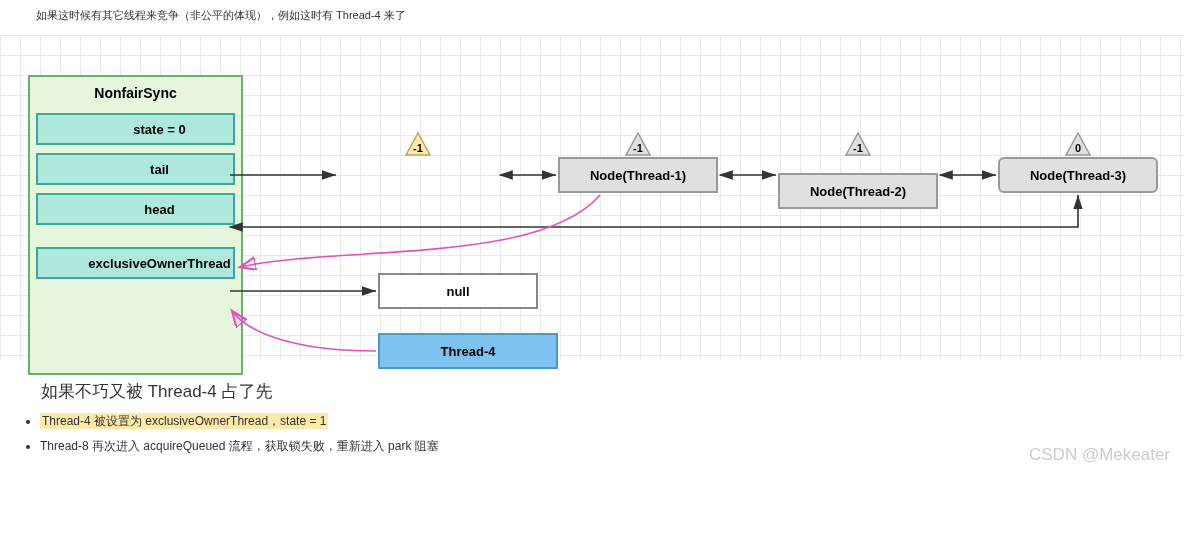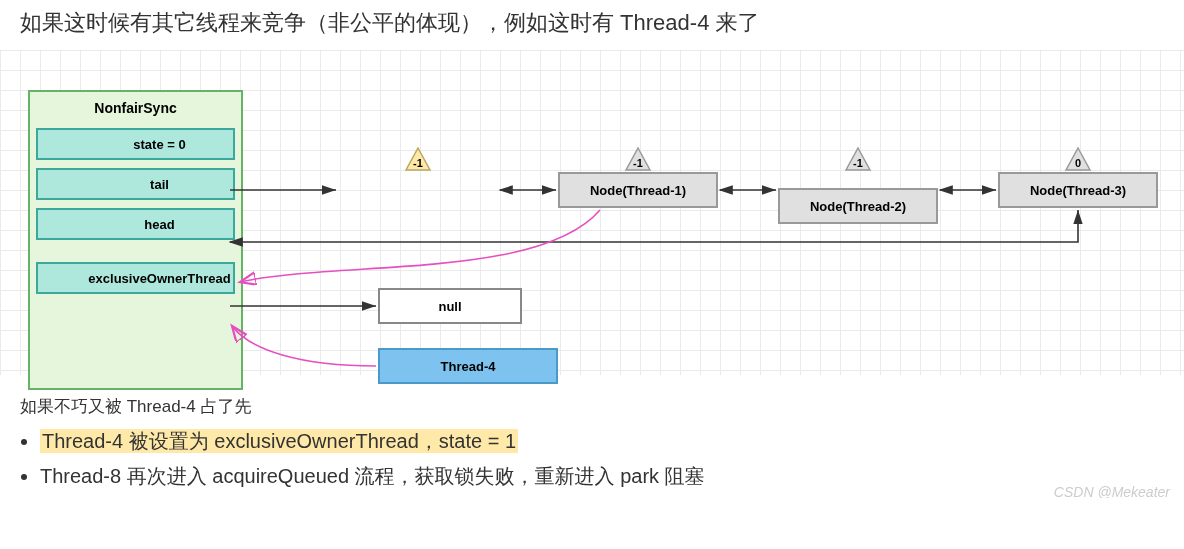--- a/index.html
+++ b/index.html
@@ -5,23 +5,23 @@
   * { box-sizing: border-box; }
   body {
     margin: 0;
     padding: 0;
     font-family: "Microsoft YaHei", Arial, sans-serif;
     background: #fff;
     width: 1184px;
     position: relative;
   }
   .intro-text {
-    font-size: 22px;
+    font-size: 11px;
     color: #333;
-    padding: 8px 20px 12px 20px;
+    padding: 8px 20px 12px 36px;
   }
   .diagram-area {
     position: relative;
     width: 1184px;
     height: 325px;
     background-image:
       linear-gradient(to right, #eaeaea 1px, transparent 1px),
       linear-gradient(to bottom, #eaeaea 1px, transparent 1px);
     background-size: 20px 20px;
     background-position: 0 0;
@@ -75,54 +75,54 @@
     justify-content: center;
     font-size: 11px;
     font-weight: bold;
   }
   .tri-label svg { position: absolute; }
   .tri-label span { position: relative; top: 4px; }
   .bottom-text {
     font-size: 17px;
     color: #333;
     padding: 20px 20px 2px 20px;
+    margin-left: 21px;
   }
   ul { margin: 8px 0 0 10px; padding-left: 30px; }
-  li { font-size: 20px; margin: 8px 0; color: #333; }
+  li { font-size: 12px; margin: 8px 0; color: #333; }
   .hl { background: #ffe9a8; padding: 1px 2px; }
   .watermark {
     position: absolute;
     right: 14px;
     bottom: -2px;
     color: #ccc;
-    font-size: 14px;
-    font-style: italic;
+    font-size: 17px;
   }
   svg.overlay { position: absolute; left: 0; top: 0; pointer-events: none; }
 </style>
 </head>
 <body>
 
 <div class="intro-text">如果这时候有其它线程来竞争（非公平的体现），例如这时有 Thread-4 来了</div>
 
 <div class="diagram-area">
 
   <div class="sync-box">
     <div class="sync-header">NonfairSync</div>
     <div class="field">state = 0</div>
     <div class="field">tail</div>
     <div class="field">head</div>
     <div class="field" style="margin-top:22px">exclusiveOwnerThread</div>
   </div>
 
   <div class="node node-grey" style="left:558px; top:122px;">Node(Thread-1)</div>
   <div class="node node-grey" style="left:778px; top:122px;margin-top:16px;">Node(Thread-2)</div>
-  <div class="node node-grey" style="left:998px; top:122px;">Node(Thread-3)</div>
+  <div class="node node-grey" style="left:998px; top:122px;border-radius:6px;">Node(Thread-3)</div>
 
-  <div class="node node-white" style="left:378px; top:238px; width:144px;">null</div>
+  <div class="node node-white" style="left:378px; top:238px; width:160px;">null</div>
   <div class="node node-blue" style="left:378px; top:298px; width:180px;">Thread-4</div>
 
   <div class="tri-label" style="left:404px; top:96px; width:28px; height:26px;">
     <svg width="28" height="26">
         <polygon points="14,2 26,24 2,24" fill="#ffe9a8" stroke="#b8a860" stroke-width="1.5"></polygon>
       </svg>
     <span>-1</span>
   </div>
   <div class="tri-label" style="left:624px; top:96px; width:28px; height:26px;">
     <svg width="28" height="26">

